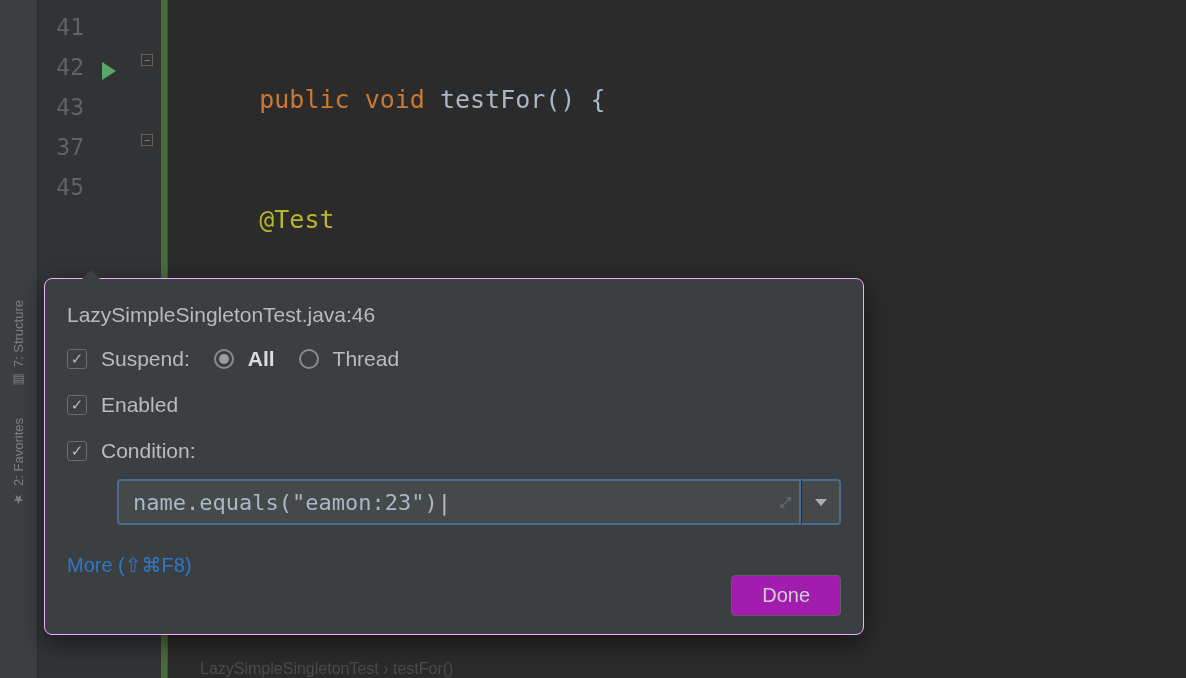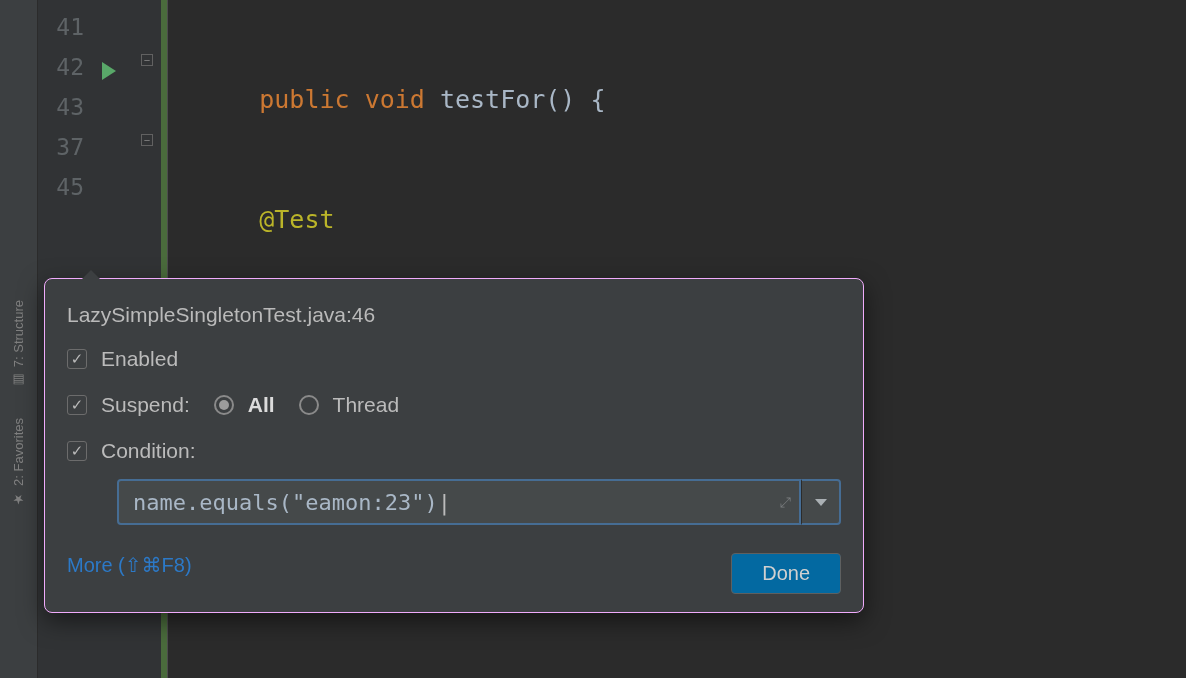--- a/index.html
+++ b/index.html
@@ -148,23 +148,24 @@
     border: 2px solid #466d94; border-left: 1px solid #2b2b2b;
     border-radius: 0 4px 4px 0;
     display:flex; align-items:center; justify-content:center;
     color:#9da0a2;
   }
   .cond-drop .chev { width:0;height:0;border-left:6px solid transparent;border-right:6px solid transparent;border-top:7px solid #aab0b4; }
 
   .popup .footer { display:flex; justify-content: space-between; align-items:flex-start; }
   .popup .more { color:#2c79c7; cursor:pointer; font-size: 20px;}
   .popup .done-btn {
-    background:#0369a1; border:1px solid #5e6060; border-radius:4px;
+    background:#a21caf; border:1px solid #5e6060; border-radius:4px;
     color:#d0d0d0; padding: 8px 30px; font-size: 20px;
     font-family: inherit;
+    margin-top: 22px;
   }
 </style>
 </head>
 <body>
 
 <div class="root">
 
   <div class="vstrip">
     <div class="vlabel">
       <span class="vicon">▤</span>
@@ -202,42 +203,45 @@
 
     <div class="code">
       <div class="cline">     <span class="tok-kw">public</span> <span class="tok-kw">void</span> <span class="tok-id">testFor</span><span class="tok-punc">() {</span></div>
       <div class="cline">     <span class="tok-ann">@Test</span></div>
       <div class="cline">         <span class="tok-type">String</span><span class="tok-id"> name;</span></div>
       <div class="cline">         <span class="tok-kw">for</span><span class="tok-punc"> (</span><span class="tok-kw">int</span><span class="tok-id u"> i </span><span class="tok-punc">= </span><span class="tok-num">0</span><span class="tok-punc">; </span><span class="tok-id u">i</span><span class="tok-punc"> &lt; </span><span class="tok-num">100</span><span class="tok-punc">; </span><span class="tok-id u">i</span><span class="tok-punc">++) {</span></div>
       <div class="cline">             <span class="tok-id">name =</span><span class="tok-str">"eamon:"</span><span class="tok-punc"> + </span><span class="tok-id u">i</span><span class="tok-kw">;</span></div>
       
     </div>
 
+    <div class="breadcrumb">
+      <span>LazySimpleSingletonTest</span><span> › </span><span>testFor()</span>
+    </div>
   </div>
 
   <div class="popup">
     <div class="arrow"></div>
     <div class="title">LazySimpleSingletonTest.java:46</div>
-
-    <div class="row">
-      <span class="chk checked"></span>
-      <span>Enabled</span>
-    </div>
 
     <div class="row">
       <span class="chk checked"></span>
       <span>Suspend:</span>
       <span class="radio on"></span>
       <span class="bold">All</span>
       <span class="radio"></span>
       <span>Thread</span>
     </div>
 
     <div class="row">
       <span class="chk checked"></span>
+      <span>Enabled</span>
+    </div>
+
+    <div class="row">
+      <span class="chk checked"></span>
       <span>Condition:</span>
     </div>
     <div class="cond-wrap">
       <div class="cond-input">
         <span>name.equals("eamon:23")</span>
           <span class="caret">|</span>
         <span class="expand">⤢</span>
       </div>
       <div class="cond-drop">
         <span class="chev"></span>

